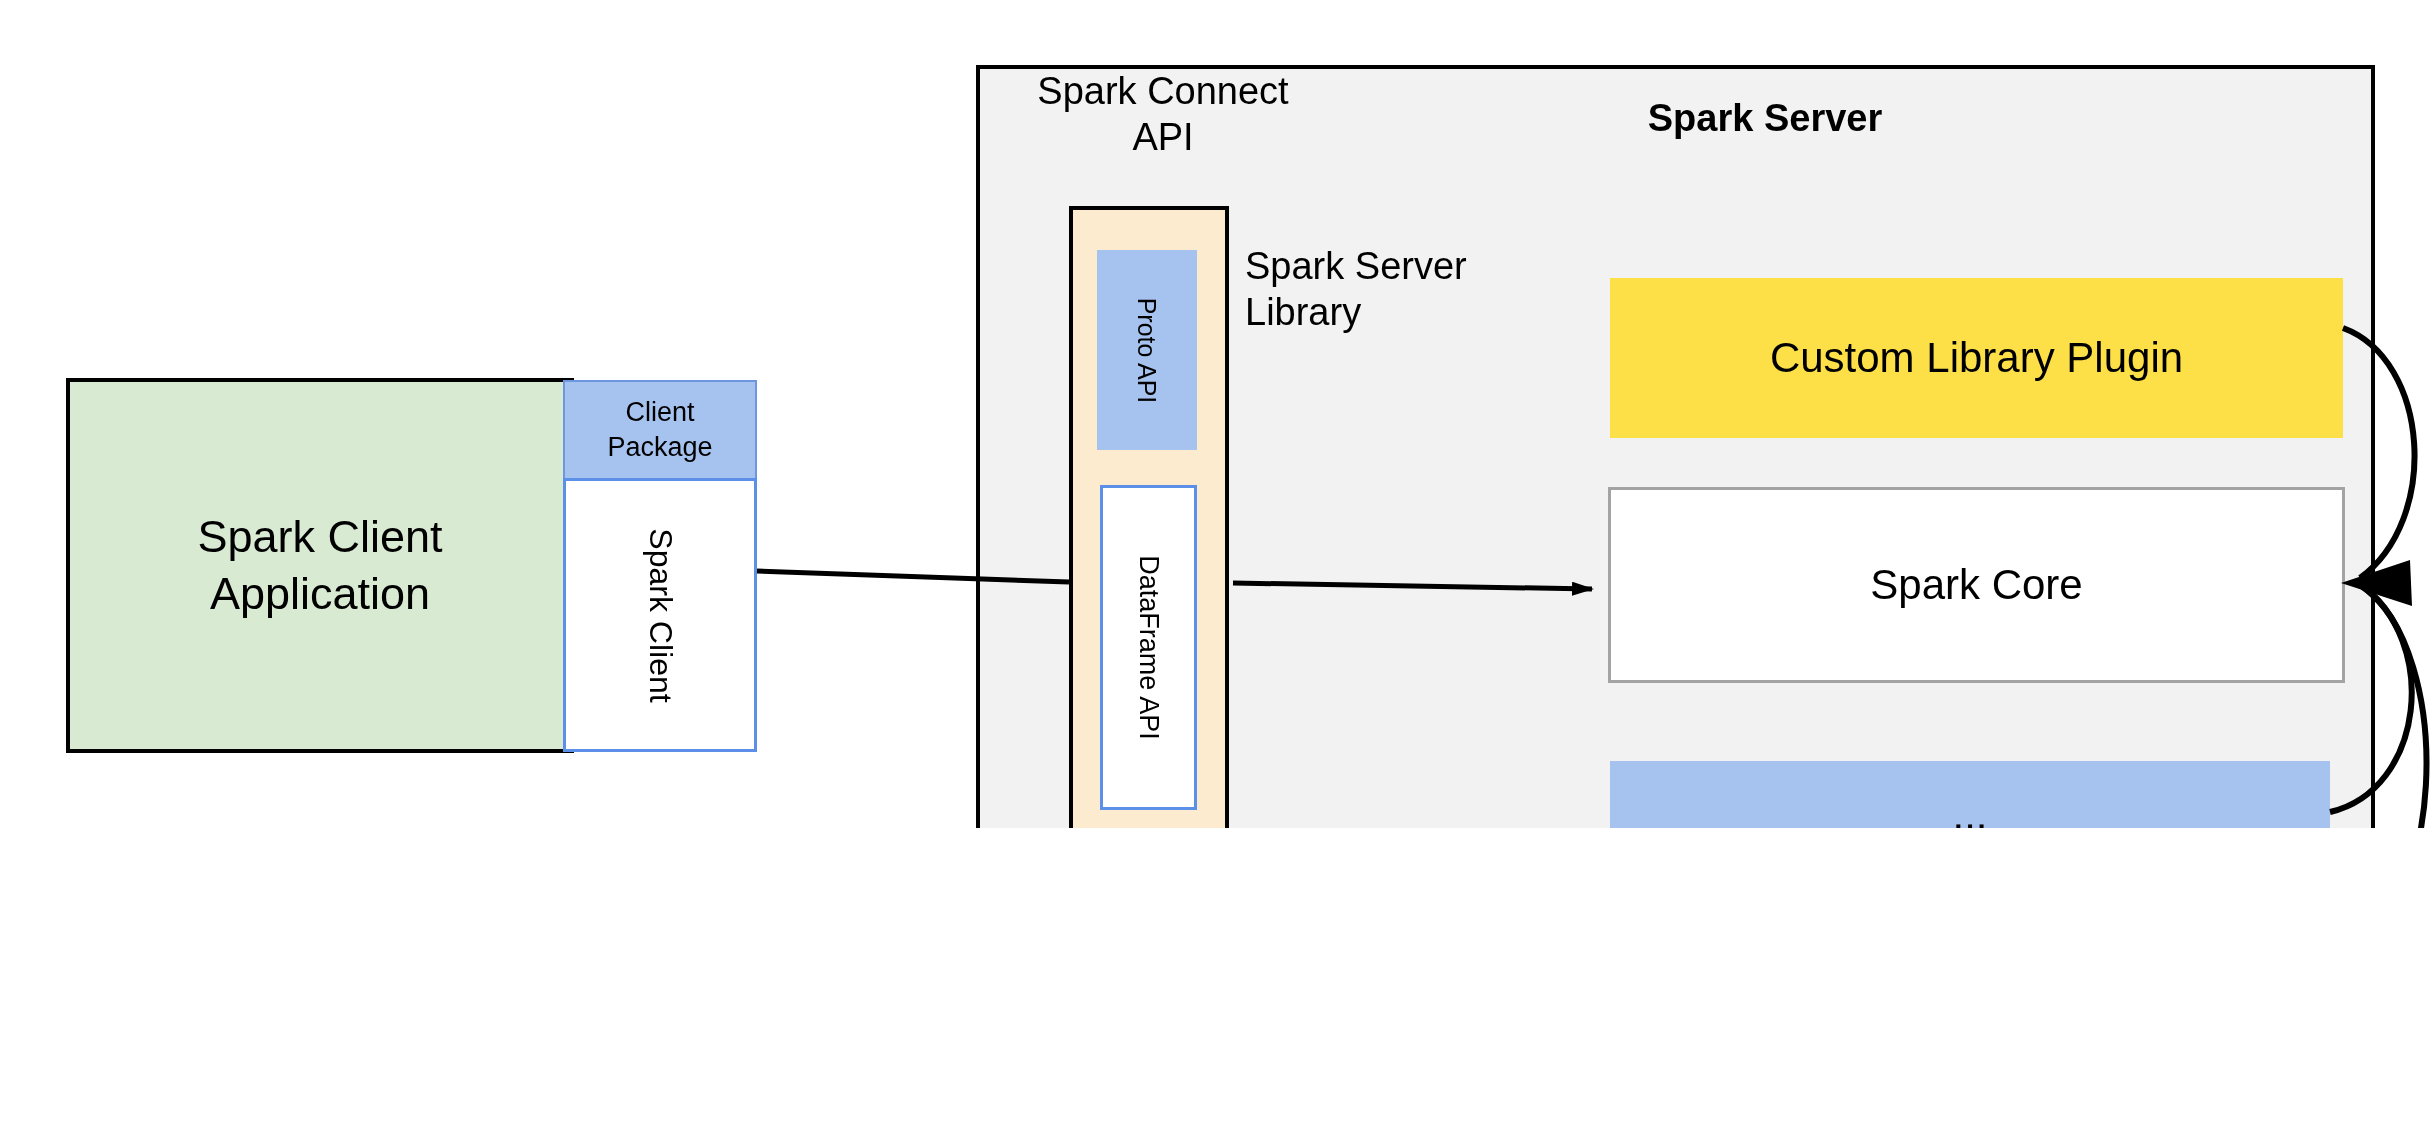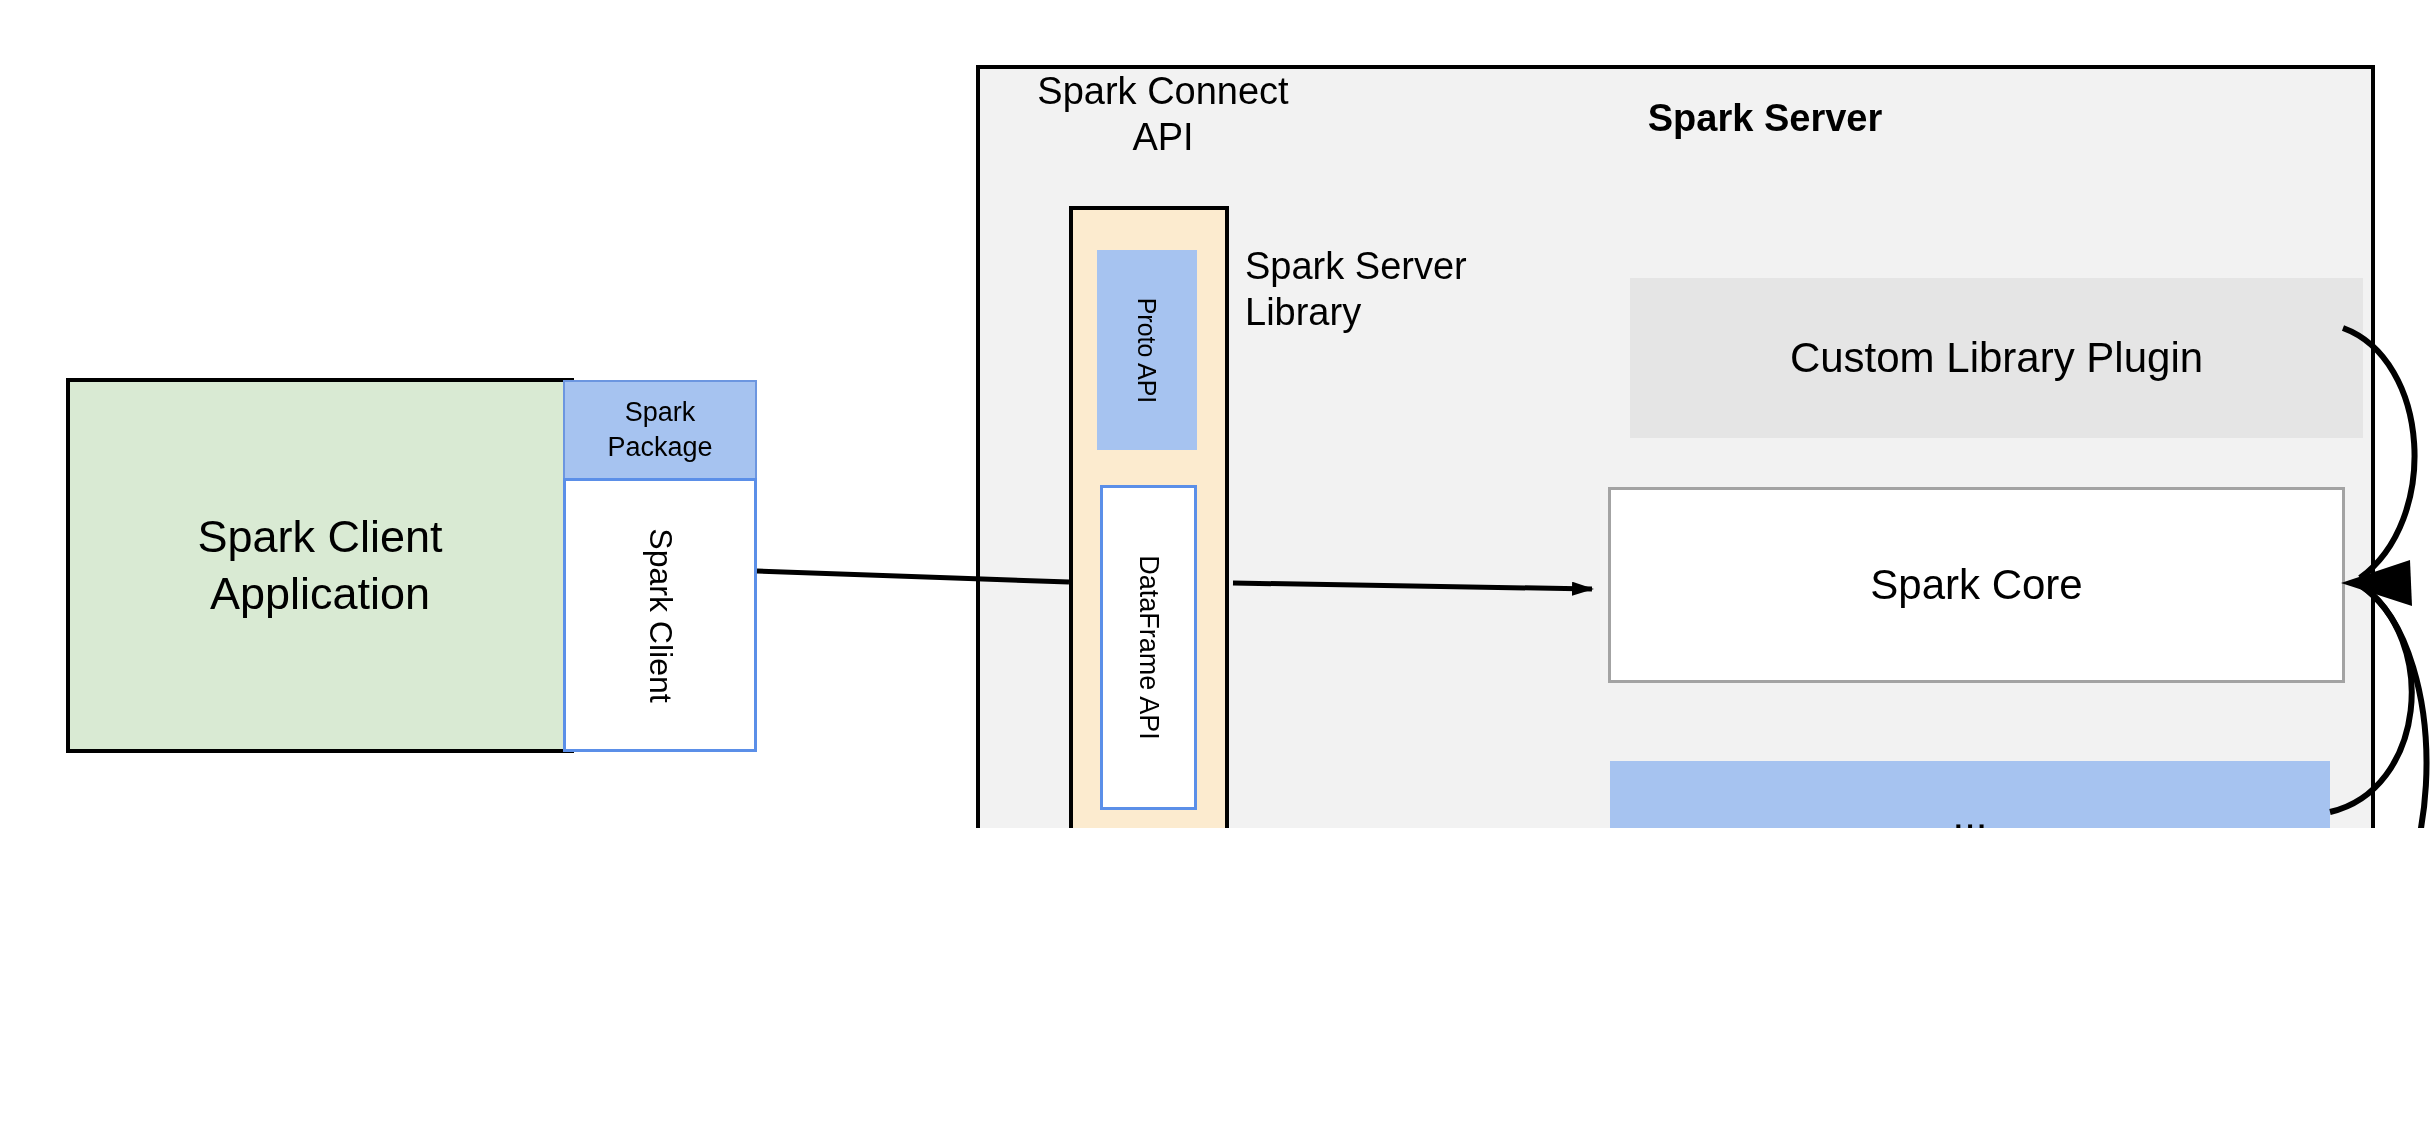--- a/index.html
+++ b/index.html
@@ -114,24 +114,23 @@
   }
   #dataframe-api .vtext {
     transform: rotate(90deg);
     white-space: nowrap;
     font-size: 27px;
   }
 
   
   #custom-library-plugin {
     left: 1610px; top: 278px; width: 733px; height: 160px;
-    background: #e5e5e5;
-    font-size: 42px;
-    z-index: 3;
-    margin-left: 20px;
+    background: #fde047;
+    font-size: 42px;
+    z-index: 3;
   }
   #spark-core {
     left: 1608px; top: 487px; width: 737px; height: 196px;
     background: #ffffff;
     border: 3px solid #a3a3a3;
     font-size: 42px;
     z-index: 3;
   }
   #ellipsis-one {
     left: 1610px; top: 761px; width: 720px; height: 108px;
@@ -195,21 +194,21 @@
   <div class="box" id="ellipsis-two">
     <span>...</span>
   </div>
 
   <div class="box" id="client-app">
     <span style="white-space: pre-line;">Spark Client
 Application</span>
   </div>
 
   <div class="box" id="client-package">
-    <span style="white-space: pre-line;">Spark
+    <span style="white-space: pre-line;">Client
 Package</span>
   </div>
 
   <div class="box" id="spark-client">
     <span class="vtext">Spark Client</span>
   </div>
 
   <svg id="connectors" viewBox="0 0 2435 1135" xmlns="http://www.w3.org/2000/svg">
     <defs>
       <marker id="arrowhead" markerWidth="11" markerHeight="8" refX="10" refY="4" orient="auto" markerUnits="userSpaceOnUse">

